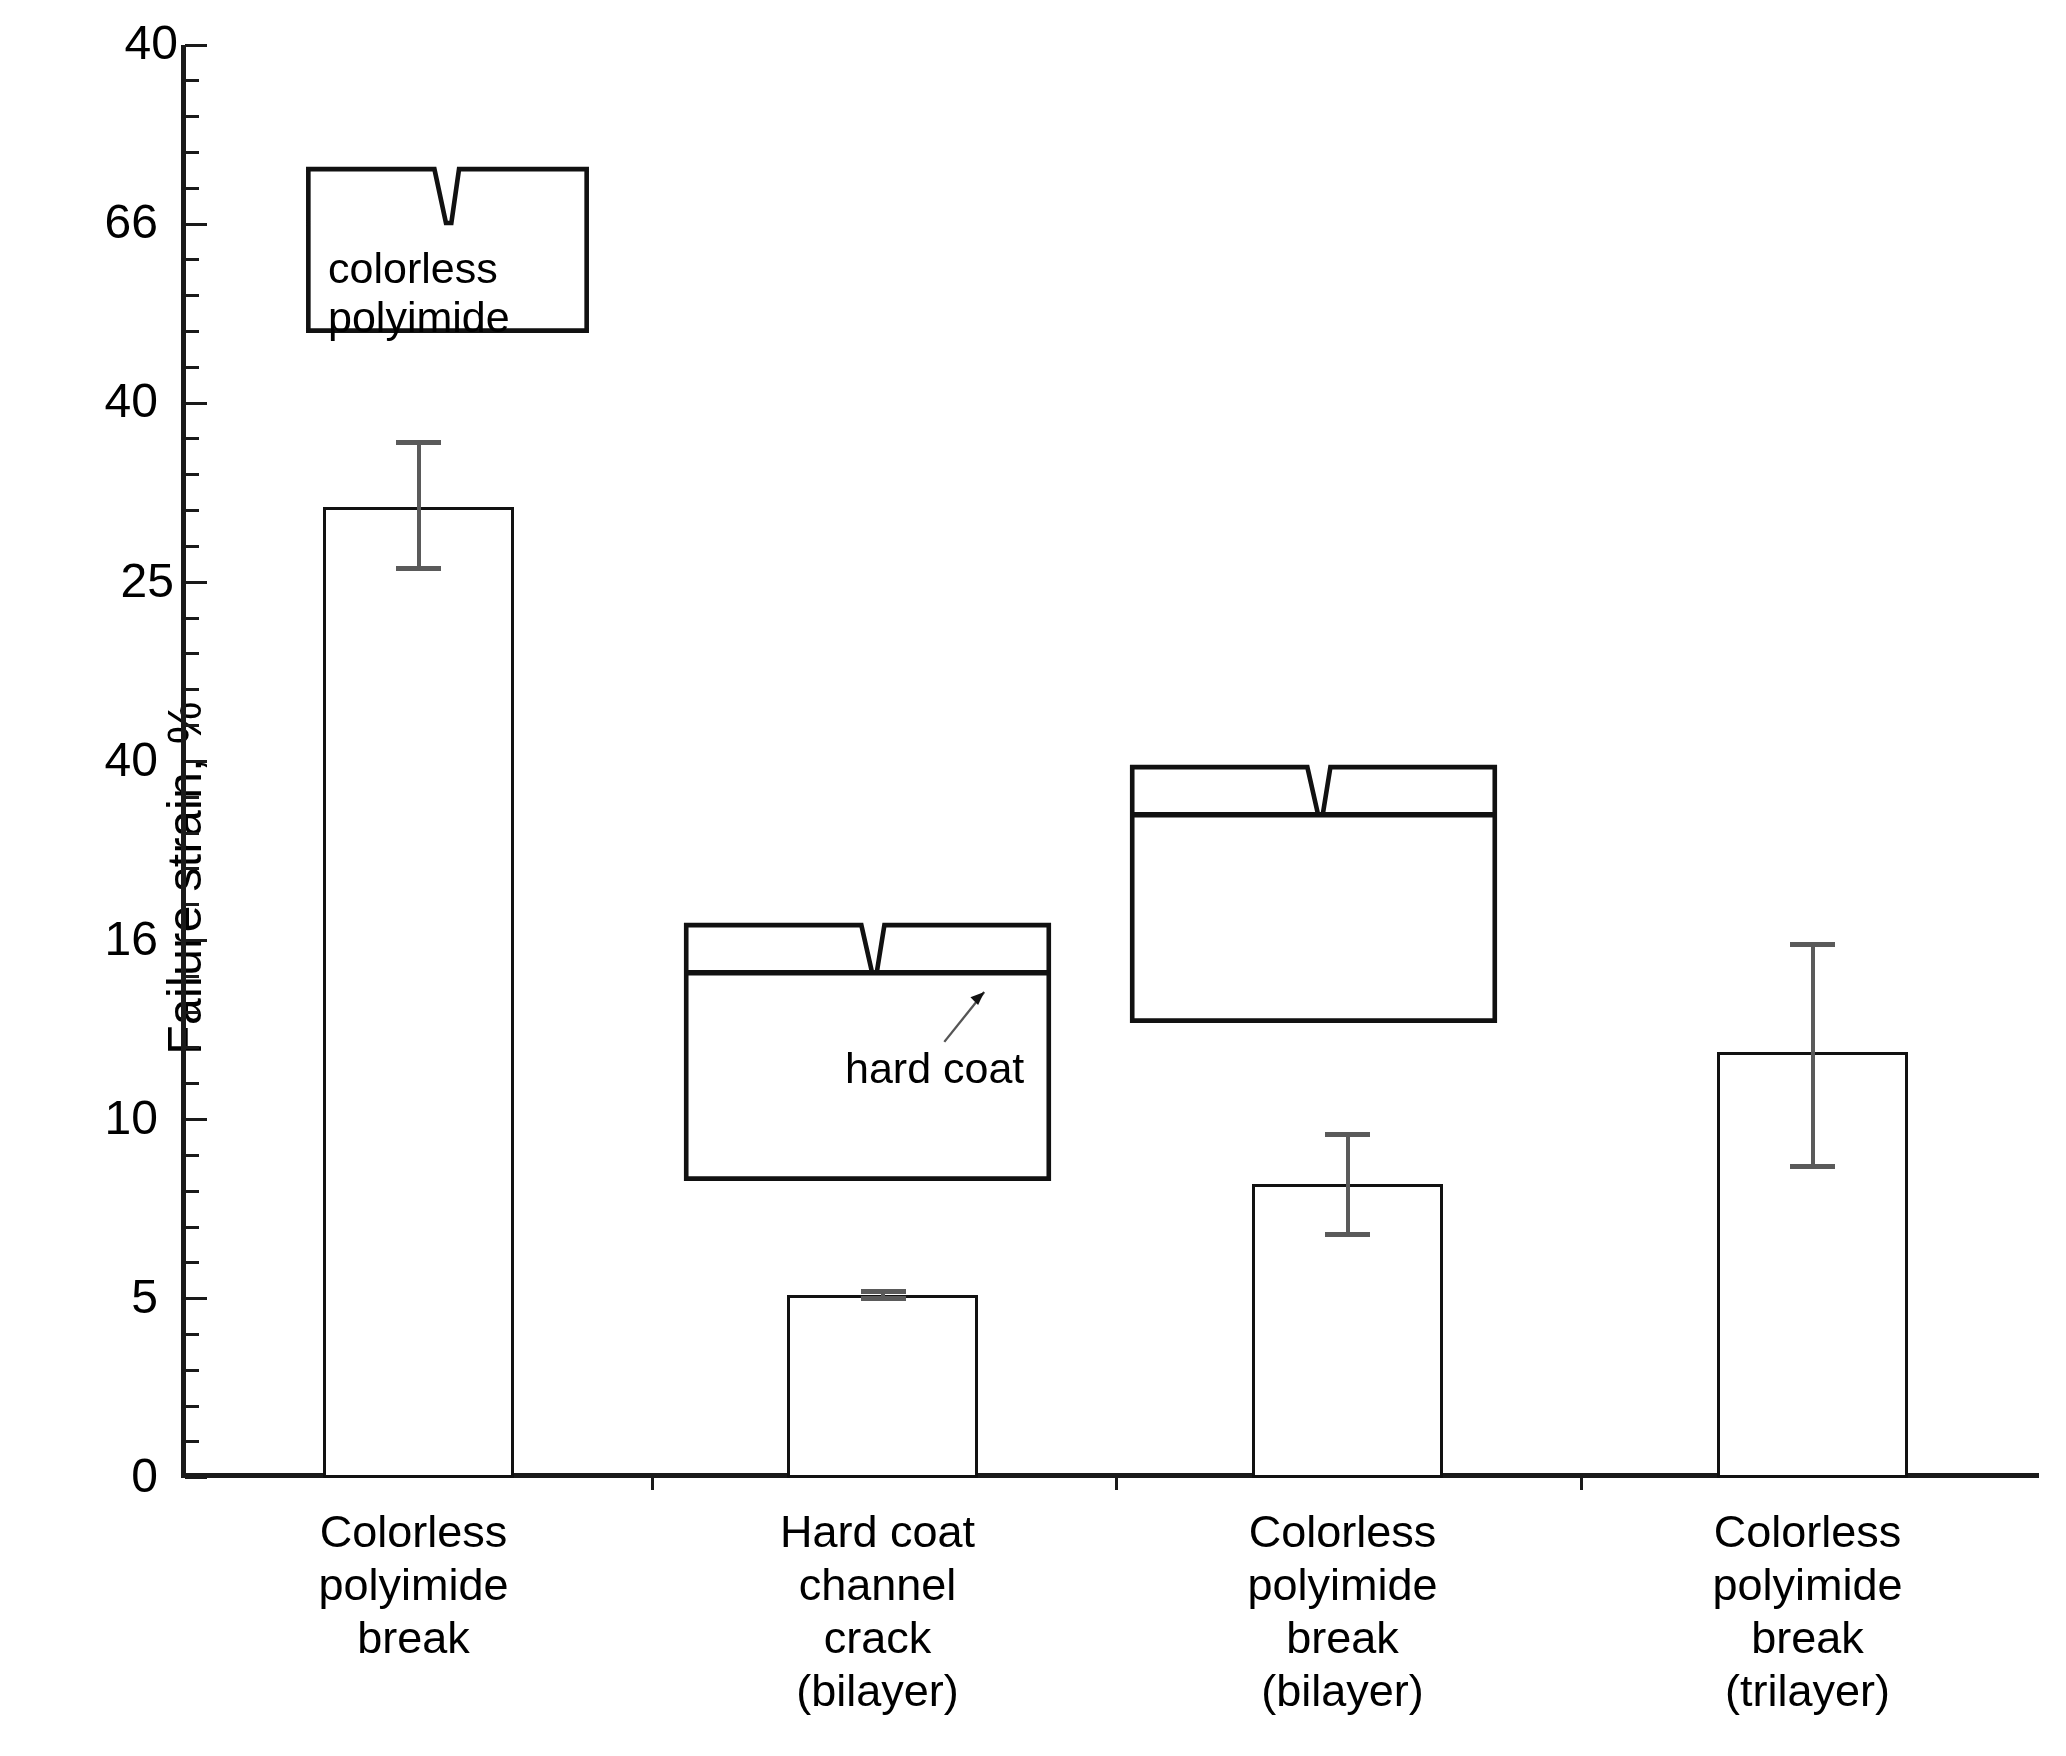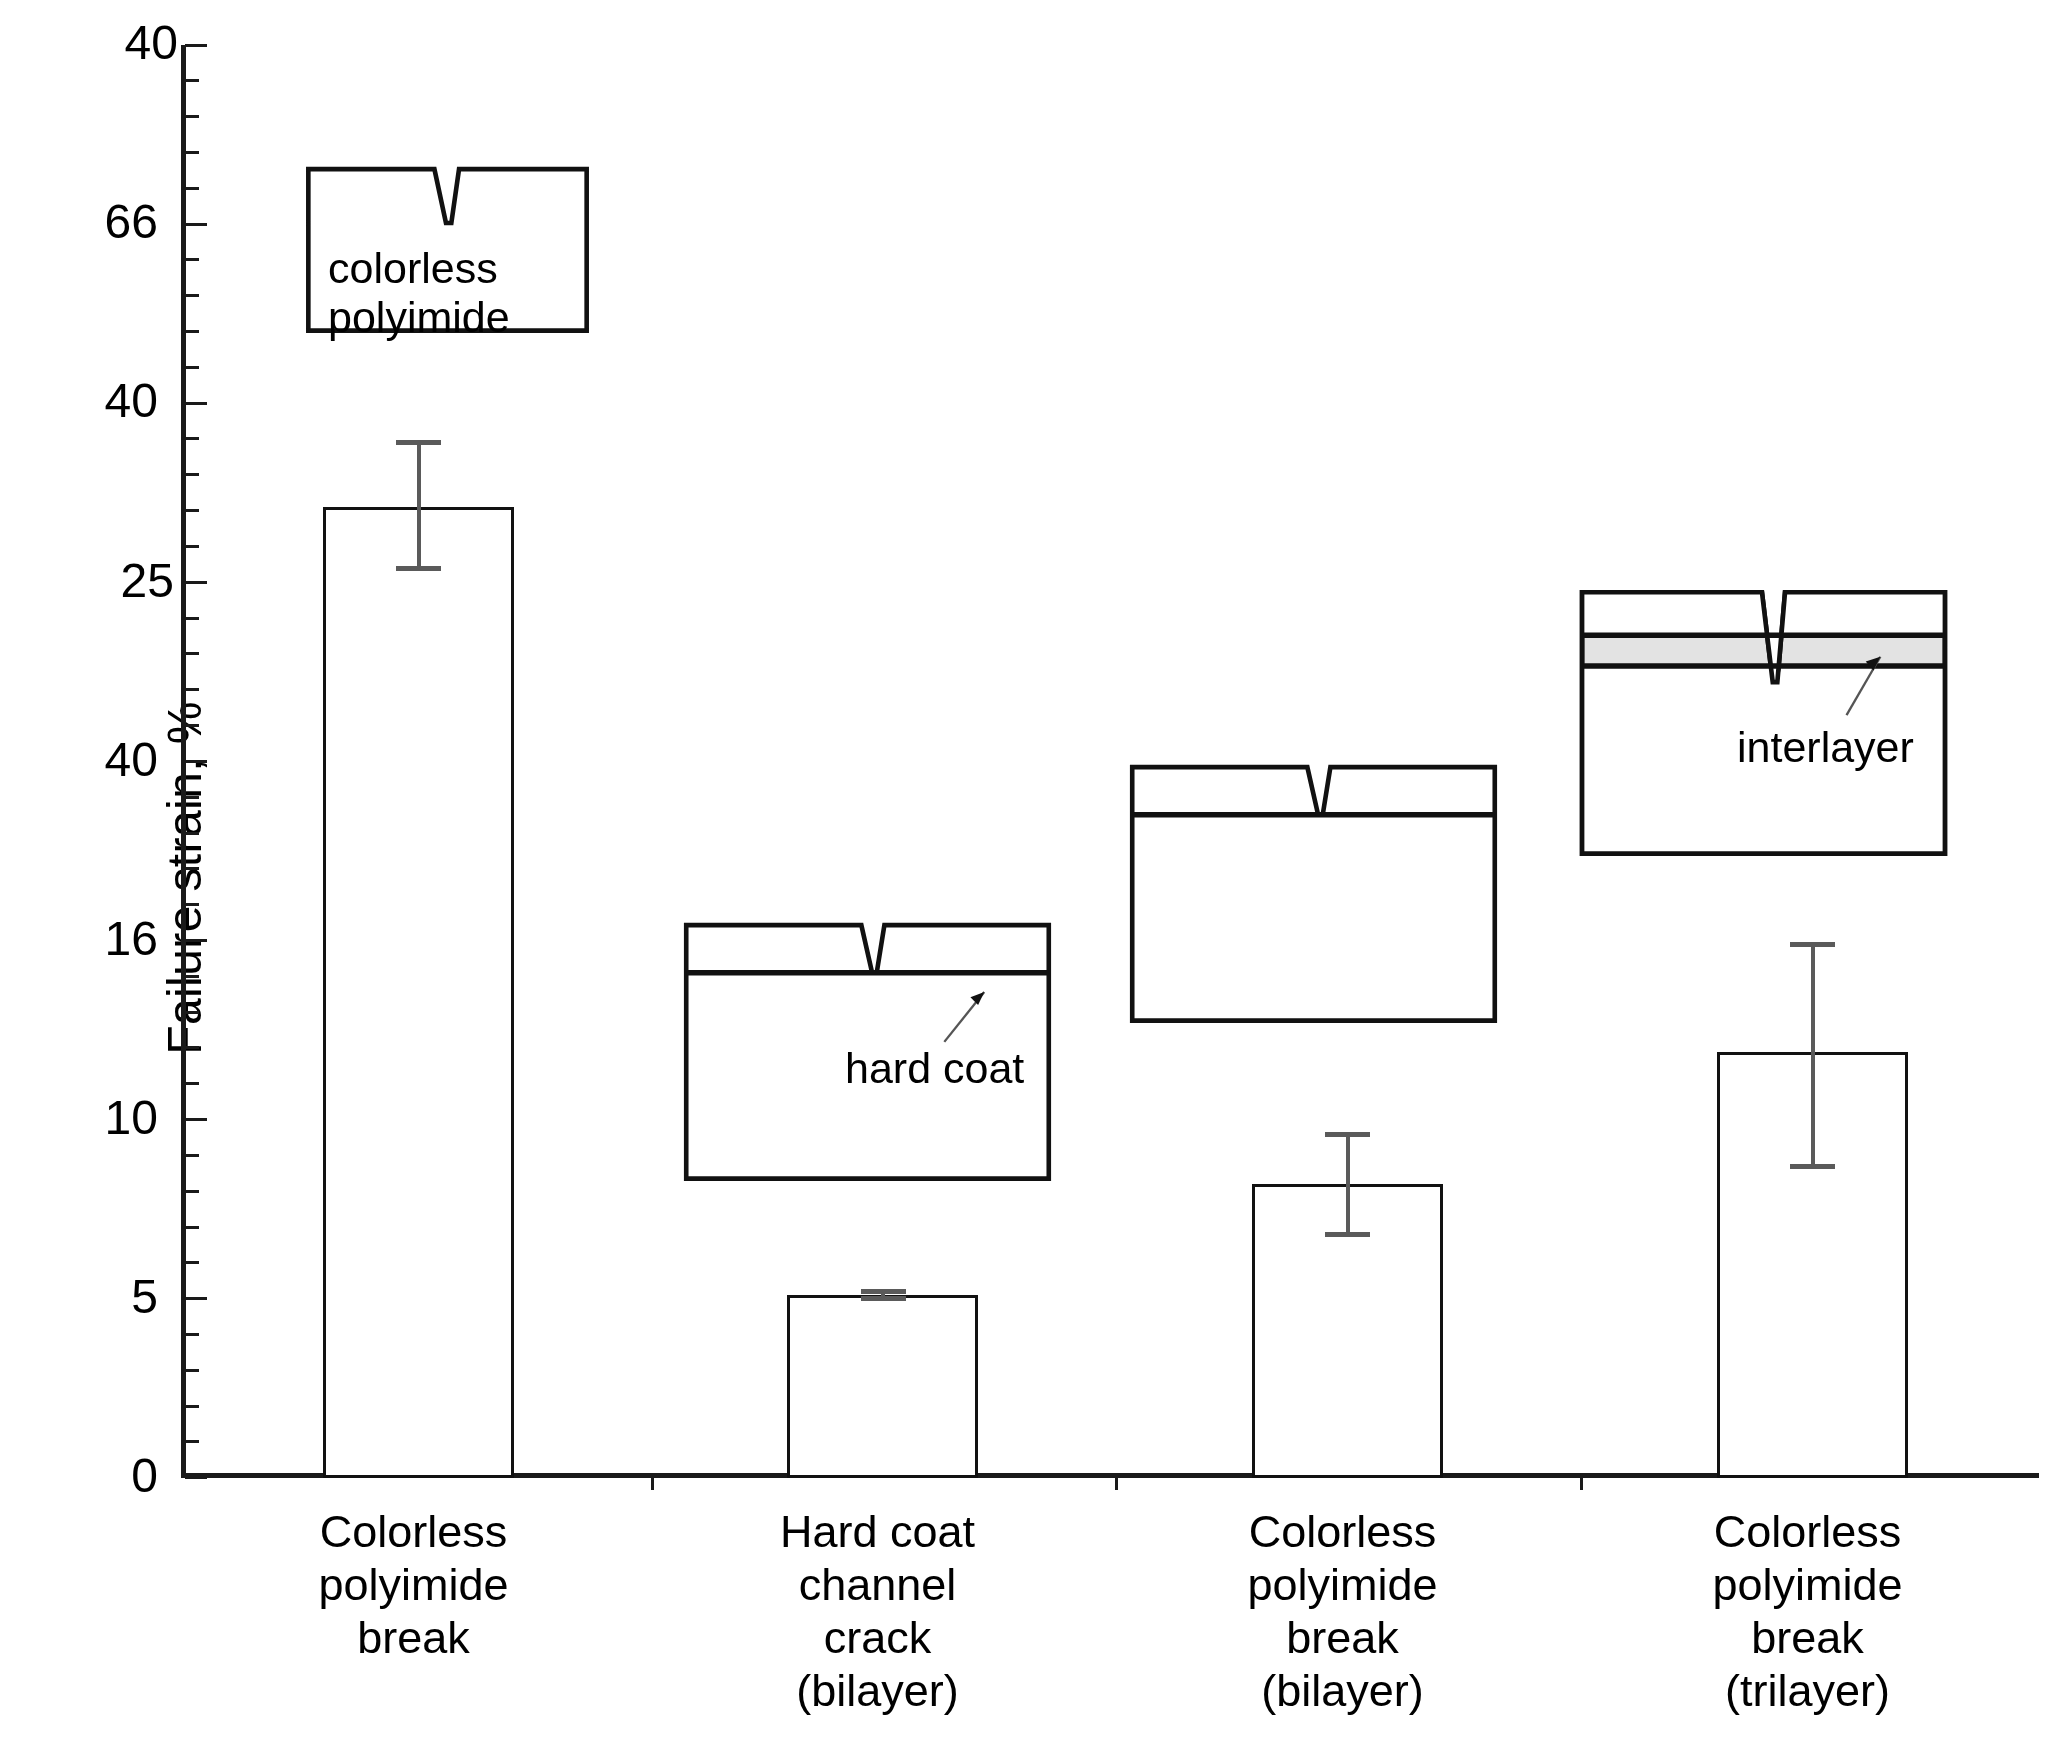--- a/index.html
+++ b/index.html
@@ -127,36 +127,20 @@
       <div class="inset-text" id="inset2text" style="left: 162px; top: 125px;">hard coat</div>
     </div>
 
     <div class="inset" id="inset3" style="left: 943px; top: 716px;">
       <svg width="369" height="265" viewBox="0 0 480 345">
         <path d="M4 8 L232 8 L246 70 L252 70 L262 8 L476 8 L476 338 L4 338 L4 70 Z" fill="#ffffff" stroke="#111111" stroke-width="6" stroke-linejoin="miter"></path>
         <line x1="4" y1="70" x2="476" y2="70" stroke="#111111" stroke-width="7"></line>
       </svg>
     </div>
 
-    <div class="inset" id="inset4" style="left: 1393px; top: 541px;">
-      <svg width="369" height="273" viewBox="0 0 480 355">
-        <rect x="4" y="64" width="472" height="40" fill="#e3e3e3"></rect>
-        <path d="M4 8 L238 8 L252 125 L258 125 L268 8 L476 8 L476 348 L4 348 L4 64 Z" fill="none" stroke="#111111" stroke-width="6" stroke-linejoin="miter"></path>
-        <path d="M4 8 L238 8 L252 125 L258 125 L268 8 L476 8 L476 64 L4 64 Z" fill="#ffffff"></path>
-        <path d="M4 104 L248 104 L254 125 L258 125 L264 104 L476 104 L476 348 L4 348 Z" fill="#ffffff"></path>
-        <path d="M4 8 L238 8 L252 125 L258 125 L268 8 L476 8 L476 348 L4 348 L4 64 Z" fill="none" stroke="#111111" stroke-width="6" stroke-linejoin="miter"></path>
-        <line x1="4" y1="64" x2="476" y2="64" stroke="#111111" stroke-width="7"></line>
-        <line x1="4" y1="104" x2="476" y2="104" stroke="#111111" stroke-width="7"></line>
-        <g>
-          <line x1="348" y1="168" x2="392" y2="92" stroke="#555555" stroke-width="3"></line>
-          <polygon points="392,92 373,98 383,110" fill="#111111"></polygon>
-        </g>
-      </svg>
-      <div class="inset-text" id="inset4text" style="left: 158px; top: 137px;">interlayer</div>
-    </div>
   </div>
 
   <div id="xlabels">
       <div class="xlabel" style="left: 181px; width: 465px; top: 1505px;">Colorless
 polyimide
 break</div>
       <div class="xlabel" style="left: 645px; width: 465px; top: 1505px;">Hard coat
 channel
 crack
 (bilayer)</div>

